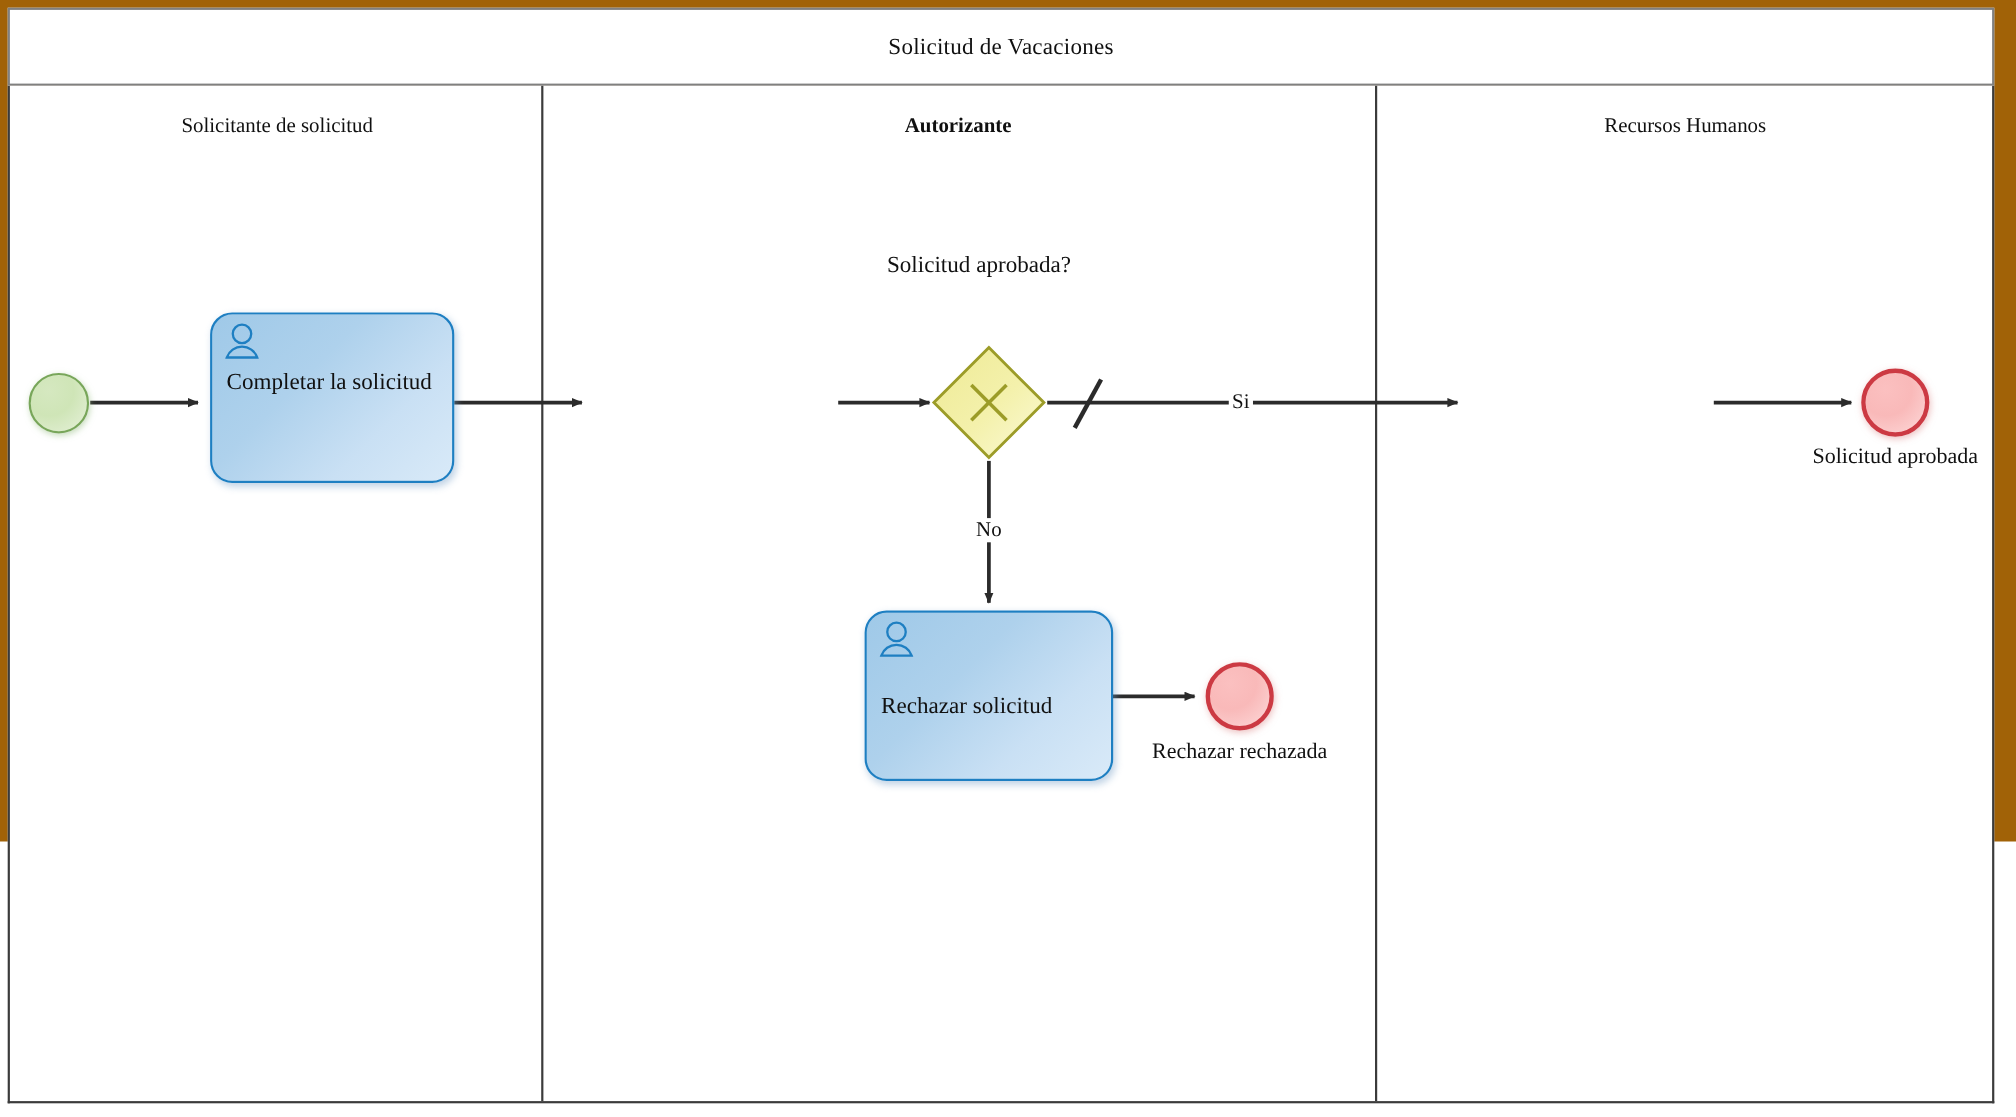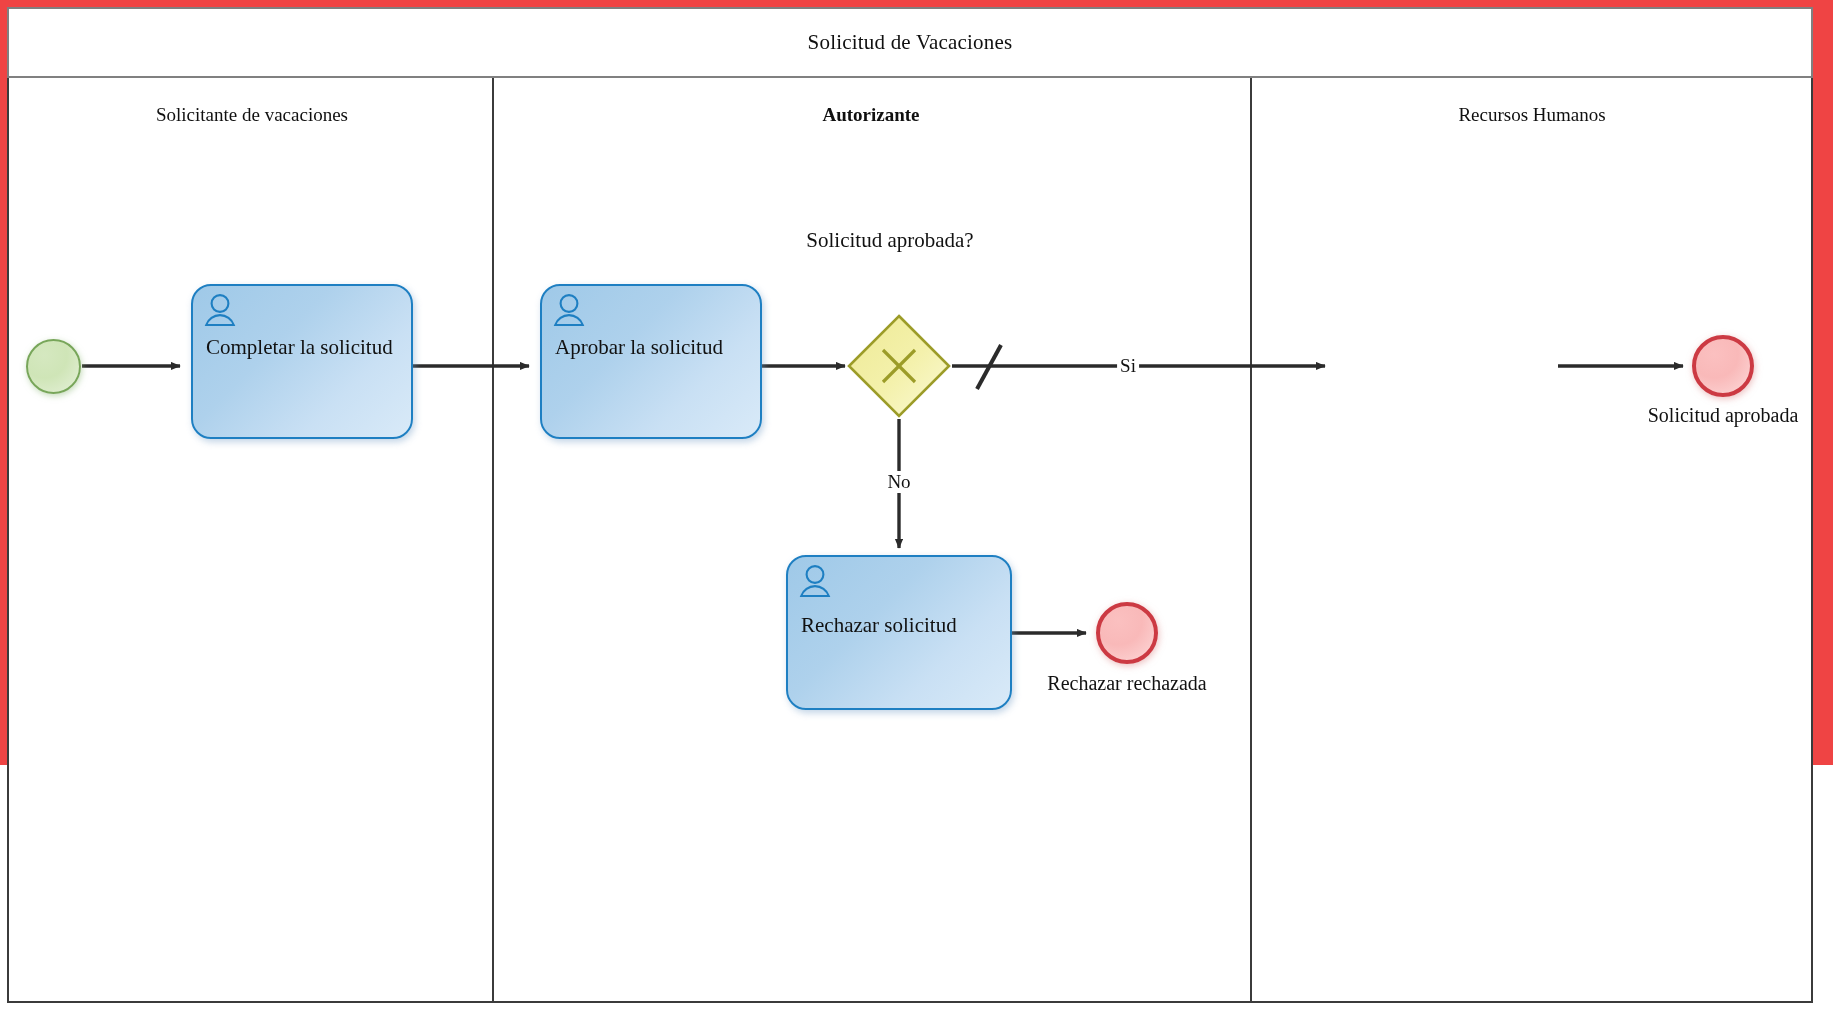--- a/index.html
+++ b/index.html
@@ -2,21 +2,21 @@
 <html><head>
 <meta charset="utf-8">
 <title>BPMN</title>
 <style>
   html,body{margin:0;padding:0;background:#ffffff;}
   body{
     width:1833px;height:1015px;overflow:hidden;
     font-family:"Liberation Serif", serif;
     color:#101010;
   }
-  #canvas{position:relative;width:1833px;height:765px;background:#ef4444;}
+  #canvas{position:relative;width:1833px;height:765px;background:#a16207;}
 
   
   .pool-header{
     position:absolute;left:7px;top:7px;width:1806px;height:71px;
     border:2px solid #808080;box-sizing:border-box;background:#ffffff;
     display:flex;align-items:center;justify-content:center;
   }
   .pool-title{font-size:21px;letter-spacing:.2px;}
   .pool-body{
     position:absolute;left:7px;top:78px;width:1806px;height:925px;
@@ -81,21 +81,21 @@
 <div id="canvas">
 
   <div class="pool-header">
     <div class="pool-title">Solicitud de Vacaciones</div>
   </div>
 
   <div class="pool-body">
     <div class="lane-sep" style="left:483px;"></div>
     <div class="lane-sep" style="left:1241px;"></div>
 
-    <div class="lane-label" style="left:243px;">Solicitante de vacaciones</div>
+    <div class="lane-label" style="left:243px;">Solicitante de solicitud</div>
     <div class="lane-label" style="left:862px;font-weight:bold;">Autorizante</div>
     <div class="lane-label" style="left:1523px;">Recursos Humanos</div>
   </div>
 
   <svg id="flow" viewBox="0 0 1833 1015">
     <defs>
       <marker id="ah" markerWidth="11" markerHeight="11" refX="9.2" refY="4.2" orient="auto" markerUnits="userSpaceOnUse">
         <path d="M0,0 L10,4.2 L0,8.4 z" fill="#2b2b2b"></path>
       </marker>
     </defs>
@@ -122,27 +122,20 @@
   <div class="evt evt-start" style="left:26px;top:339px;width:55px;height:55px;"></div>
 
   <div class="task" style="left:191px;top:284px;width:222px;height:155px;">
     <svg class="user-icon" viewBox="0 0 34 34">
       <circle cx="17" cy="10.5" r="8.4" fill="none" stroke="#1E7FC2" stroke-width="2.1"></circle>
       <path d="M3.2,32 A14.6,14.6 0 0,1 30.8,32 Z" fill="none" stroke="#1E7FC2" stroke-width="2.1"></path>
     </svg>
     <div class="task-label" style="top:48px;">Completar la solicitud</div>
   </div>
 
-  <div class="task" style="left:540px;top:284px;width:222px;height:155px;">
-    <svg class="user-icon" viewBox="0 0 34 34">
-      <circle cx="17" cy="10.5" r="8.4" fill="none" stroke="#1E7FC2" stroke-width="2.1"></circle>
-      <path d="M3.2,32 A14.6,14.6 0 0,1 30.8,32 Z" fill="none" stroke="#1E7FC2" stroke-width="2.1"></path>
-    </svg>
-    <div class="task-label" style="top:48px;">Aprobar la solicitud</div>
-  </div>
 
   <div class="gw-label" style="left:890px;top:228px;">Solicitud aprobada?</div>
   <svg class="gateway" style="left:845px;top:312px;width:108px;height:108px;" viewBox="0 0 108 108">
     <defs>
       <linearGradient id="gwg" x1="0" y1="0" x2="1" y2="1">
         <stop offset="0%" stop-color="#eeea95"></stop>
         <stop offset="55%" stop-color="#f4f1ac"></stop>
         <stop offset="100%" stop-color="#fbfad7"></stop>
       </linearGradient>
     </defs>
@@ -158,19 +151,19 @@
 
 
   <div class="evt evt-end" style="left:1692px;top:335px;width:62px;height:62px;"></div>
   <div class="evt-caption" style="left:1723px;top:404px;">Solicitud aprobada</div>
 
   <div class="task" style="left:786px;top:555px;width:226px;height:155px;">
     <svg class="user-icon" viewBox="0 0 34 34">
       <circle cx="17" cy="10.5" r="8.4" fill="none" stroke="#1E7FC2" stroke-width="2.1"></circle>
       <path d="M3.2,32 A14.6,14.6 0 0,1 30.8,32 Z" fill="none" stroke="#1E7FC2" stroke-width="2.1"></path>
     </svg>
-    <div class="task-label" style="top:55px;">Rechazar solicitud</div>
+    <div class="task-label" style="top:71px;">Rechazar solicitud</div>
   </div>
 
   <div class="evt evt-end" style="left:1096px;top:602px;width:62px;height:62px;"></div>
   <div class="evt-caption" style="left:1127px;top:672px;">Rechazar rechazada</div>
 
 </div>
 
 </body></html>

